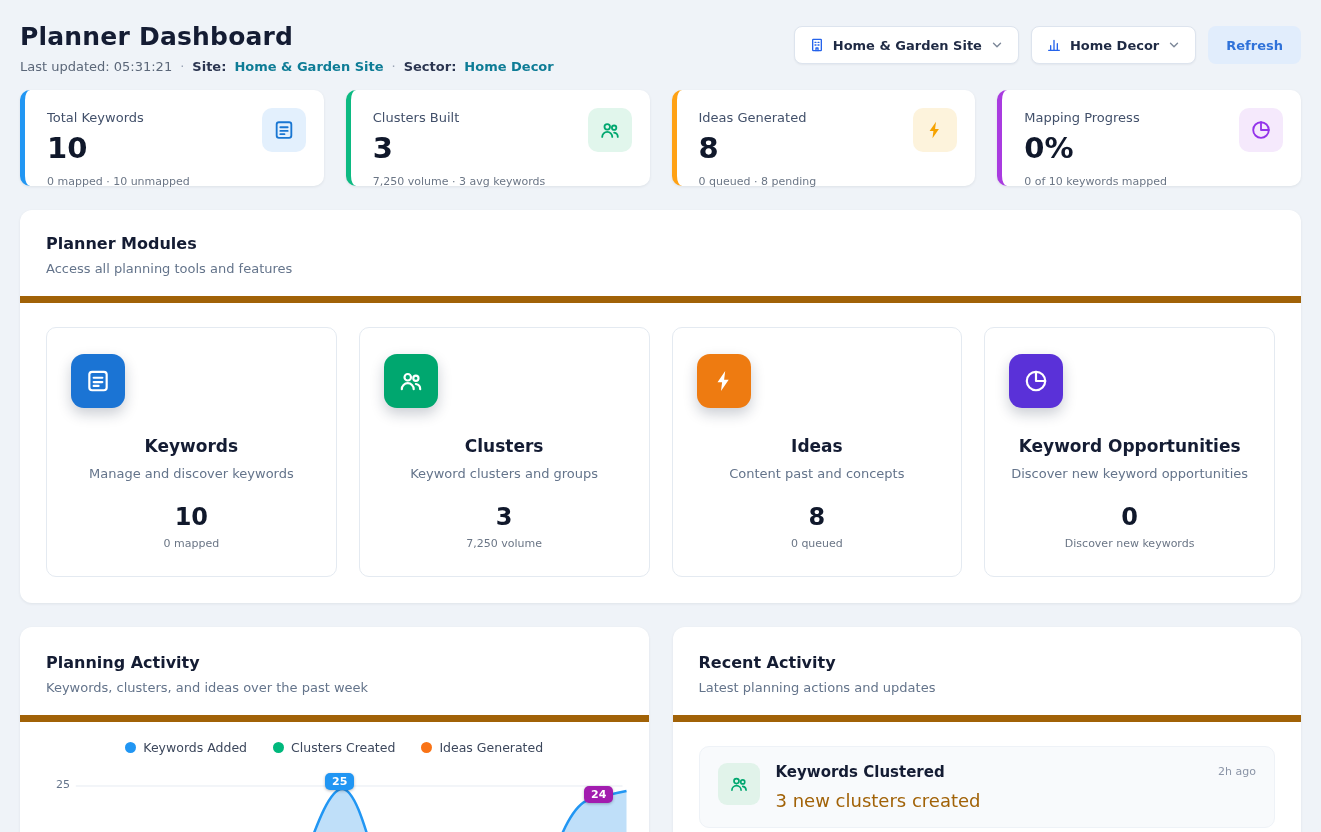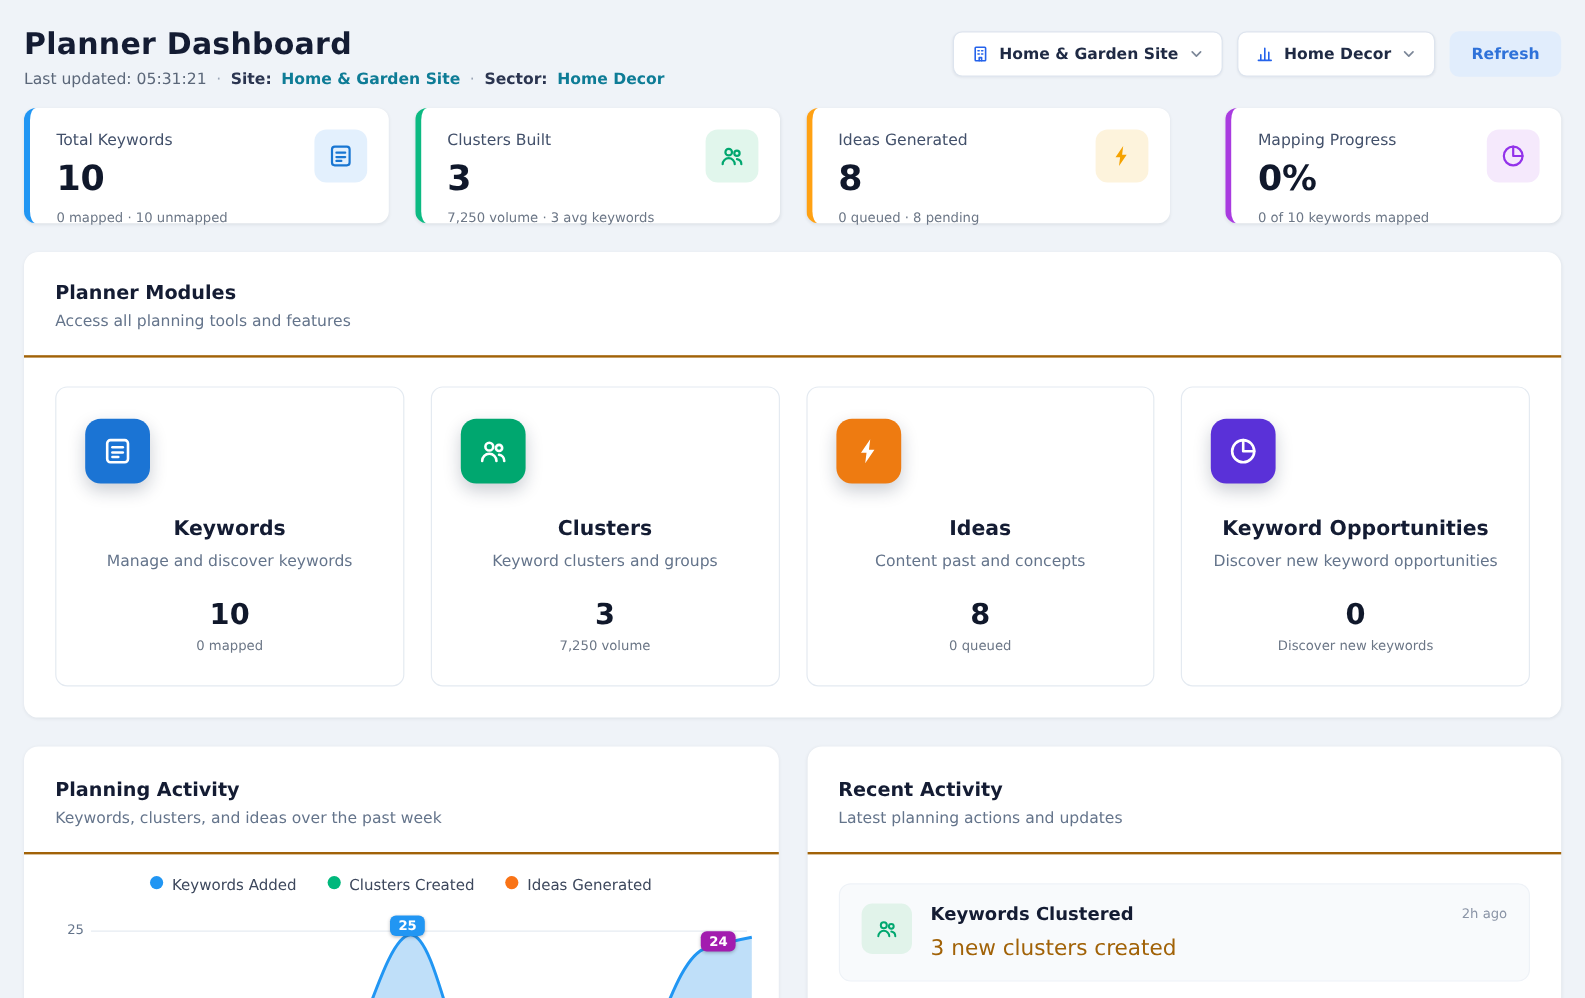--- a/index.html
+++ b/index.html
@@ -43,21 +43,21 @@
   .stat-label { font-size: 13px; color: #42506a; font-weight: 500; }
   .stat-value { font-size: 29px; font-weight: 700; color: #10182b; margin-top: 8px; line-height: 1.1; }
   .stat-detail { font-size: 11px; color: #6b7686; margin-top: 10px; }
   .stat-icon {
     position: absolute; top: 18px; right: 18px; width: 44px; height: 44px;
     border-radius: 10px; display: flex; align-items: center; justify-content: center;
   }
 
   
   .panel { background: #fff; border-radius: 12px; box-shadow: 0 1px 3px rgba(16,24,40,.07); margin-top: 24px; }
-  .panel-head { padding: 24px 26px 20px; border-bottom: 2px solid #a16207; }
+  .panel-head { padding: 24px 26px 20px; border-bottom: 7px solid #a16207; }
   .panel-title { font-size: 16px; font-weight: 700; color: #141c33; }
   .panel-sub { font-size: 13px; color: #64748b; margin-top: 8px; }
 
   
   .modules-grid { display: grid; grid-template-columns: repeat(4, 1fr); gap: 22px; padding: 24px 26px 26px; }
   .module-card {
     border: 1px solid #e4eaf1; border-radius: 10px; padding: 26px 24px; background: #fff;
     cursor: pointer; min-height: 238px; text-align: center;
   }
   .module-icon {
@@ -71,21 +71,21 @@
   .module-detail { font-size: 11px; color: #6b7686; margin-top: 6px; }
 
   
   .bottom-grid { display: grid; grid-template-columns: 1fr 1fr; gap: 24px; margin-top: 24px; }
   .bottom-card { background: #fff; border-radius: 12px; box-shadow: 0 1px 3px rgba(16,24,40,.07); height: 420px; }
   .bottom-card .panel-head { padding: 26px 26px 20px; }
 
   
   .chart-wrap { padding: 18px 22px 0; }
   .legend-row { display: flex; justify-content: center; gap: 26px; }
-  .legend-item { display: flex; align-items: flex-start; gap: 7px; font-size: 12.5px; color: #3c475c; }
+  .legend-item { display: flex; align-items: center; gap: 7px; font-size: 12.5px; color: #3c475c; }
   .legend-dot { width: 11px; height: 11px; border-radius: 50%; }
   .chart-area { position: relative; height: 160px; margin-top: 8px; }
   .chart-svg { position: absolute; inset: 0; width: 100%; height: 100%; }
   .y-tick { position: absolute; left: 14px; top: 15px; font-size: 11px; color: #64748b; }
   .point-badge {
     position: absolute; color: #fff; font-size: 11px; font-weight: 700;
     padding: 2px 7px; border-radius: 5px; box-shadow: 0 1px 3px rgba(16,24,40,.3);
   }
 
   
@@ -183,21 +183,21 @@
       <div class="stat-label">Ideas Generated</div>
       <div class="stat-value">8</div>
       <div class="stat-detail">0 queued · 8 pending</div>
       <div class="stat-icon" style="background: rgb(253, 243, 220); color: rgb(245, 162, 0);">
         <svg viewBox="0 0 24 24" width="20" height="20" fill="currentColor">
             <path d="M13.2 2L5.5 13.2h4.6L9 22l7.7-11.2h-4.6L13.2 2z"></path>
           </svg>
       </div>
     </div>
 
-    <div class="stat-card" style="border-left-color: rgb(169, 59, 224); margin-left: 24px;">
+    <div class="stat-card" style="border-left-color: rgb(169, 59, 224);">
       <div class="stat-label">Mapping Progress</div>
       <div class="stat-value">0%</div>
       <div class="stat-detail">0 of 10 keywords mapped</div>
       <div class="stat-icon" style="background: rgb(245, 233, 252); color: rgb(147, 51, 234);">
         <svg viewBox="0 0 24 24" width="22" height="22" fill="none" stroke="currentColor" stroke-width="2" stroke-linecap="round" stroke-linejoin="round">
             <circle cx="12" cy="12" r="8.5"></circle>
             <path d="M12 3.5V12h8.5"></path>
           </svg>
       </div>
     </div>

